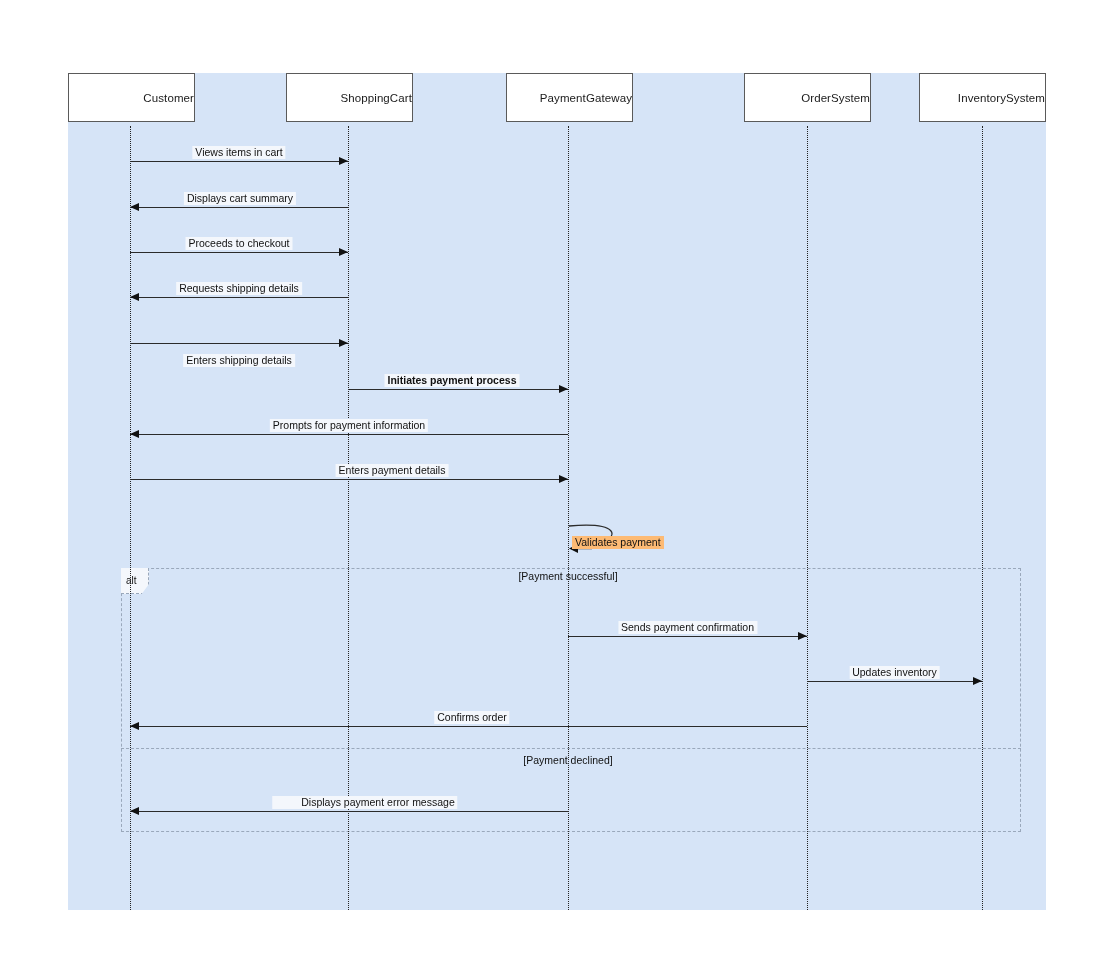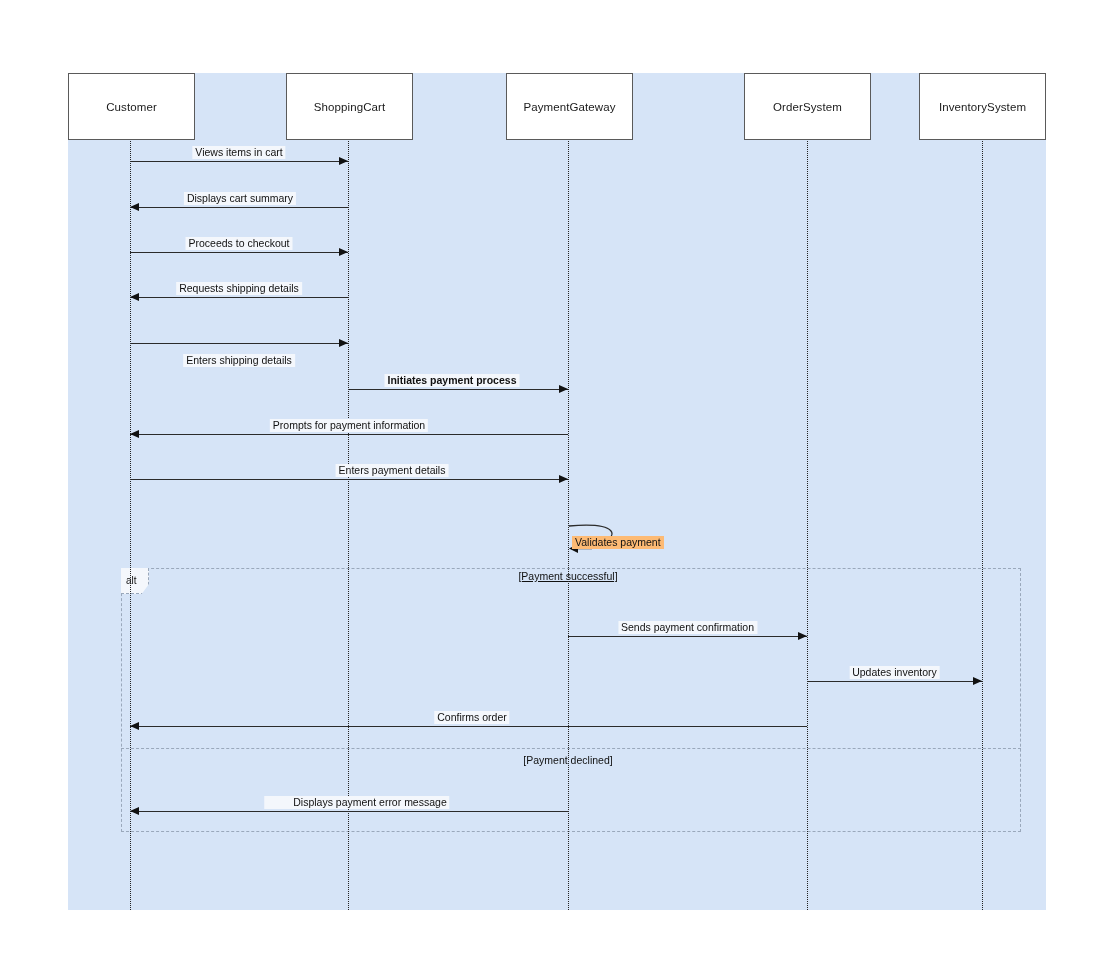--- a/index.html
+++ b/index.html
@@ -28,27 +28,27 @@
     left: 68px;
     top: 73px;
     width: 978px;
     height: 837px;
     background: #d6e4f7;
   }
   
   .participant-box {
     position: absolute;
     top: 73px;
-    height: 67px;
+    height: 49px;
     background: #ffffff;
     border: 1.4px solid #5a5a5a;
     box-sizing: border-box;
     display: flex;
     align-items: center;
-    justify-content: center;
+    justify-content: flex-end;
   }
   .participant-label {
     font-size: 11.5px;
     color: #1a1a1a;
     letter-spacing: 0.1px;
     white-space: nowrap;
   }
   
   .lifeline {
     position: absolute;
@@ -150,21 +150,21 @@
 </head>
 <body>
 
 <div id="canvas">
 
   <div id="surface"></div>
 
   <div id="layers">
       <div id="alt-fragment" style="left: 121px; top: 568px; width: 900px; height: 264px;"></div>
       <div class="alt-tag" style="left: 121px; top: 568px; width: 28px; height: 26px;">alt</div>
-      <div class="alt-condition" style="left: 568px; top: 570px; text-decoration: underline;">[Payment successful]</div>
+      <div class="alt-condition" style="left: 568px; top: 570px;">[Payment successful]</div>
       <div class="alt-divider" style="left: 121px; top: 748px; width: 900px;"></div>
       <div class="alt-condition" style="left: 568px; top: 754px;">[Payment declined]</div>
       <div class="lifeline" style="left: 130px;"></div>
       <div class="lifeline" style="left: 348px;"></div>
       <div class="lifeline" style="left: 568px;"></div>
       <div class="lifeline" style="left: 807px;"></div>
       <div class="lifeline" style="left: 982px;"></div>
       <div class="participant-box" style="left: 68px; width: 127px;">
         <span class="participant-label">Customer</span>
       </div>
@@ -231,21 +231,21 @@
         <div class="msg-label" style="left: 87.5px;">Updates inventory</div>
       </div>
       <div class="message" style="left: 130px; top: 726px; width: 677px;">
         <div class="msg-line" style="width: 677px;"></div>
         <div class="msg-head left" style="left: 0px;"></div>
         <div class="msg-label" style="left: 342px;">Confirms order</div>
       </div>
       <div class="message" style="left: 130px; top: 811px; width: 438px;">
         <div class="msg-line" style="width: 438px;"></div>
         <div class="msg-head left" style="left: 0px;"></div>
-        <div class="msg-label" style="left: 227px; padding-left: 29px;">Displays payment error message</div>
+        <div class="msg-label" style="left: 235px; padding-left: 29px;">Displays payment error message</div>
       </div>
       <div class="self-message" style="left: 568px; top: 525px; width: 64px; height: 30px;">
         <svg width="64" height="30">
           <path d="M 1 1 C 47.84 -3, 58 10.08, 23.92 23.5 L 10 23.5" fill="none" stroke="#2b2b2b" stroke-width="1.3"></path>
           <polygon points="1,23.5 10,19 10,28" fill="#111111"></polygon>
         </svg>
       </div>
       <div class="self-label" style="left: 572px; top: 536px;">Validates payment</div>
     </div>
 

